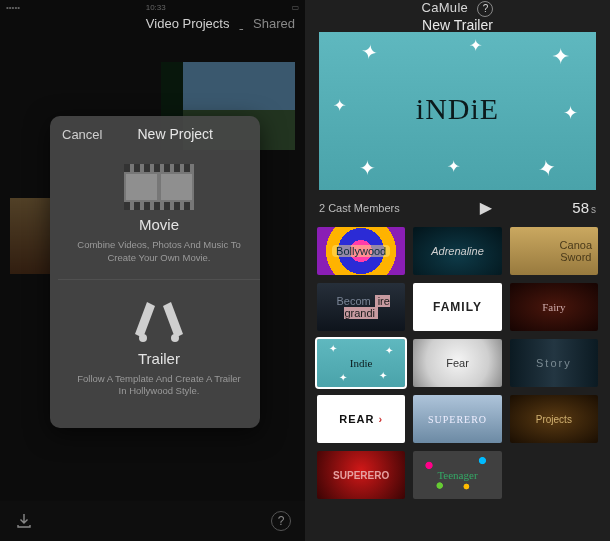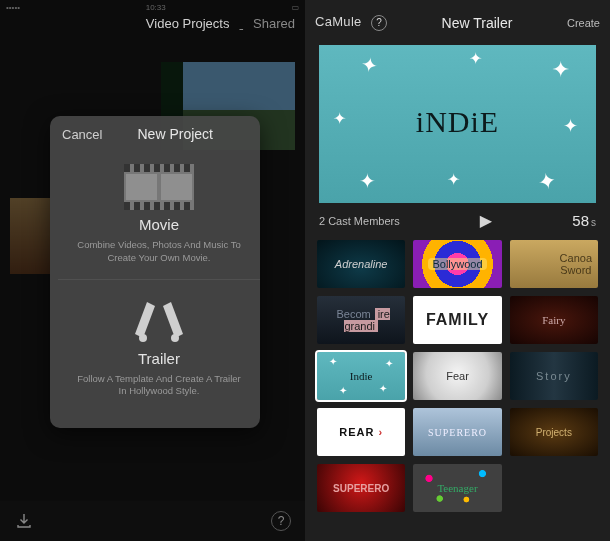--- a/index.html
+++ b/index.html
@@ -60,22 +60,22 @@
   .spot-icon svg { width:100%; height:100%; }
 
   .bottom-bar { position:absolute; bottom:0; left:0; right:0; height:40px;
     display:flex; align-items:center; justify-content:space-between;
     padding:0 14px; background:#0e0e0e; }
   .dl-icon, .help-icon { width:20px; height:20px; display:flex; align-items:center; justify-content:center;
     color:#888; border:1px solid #555; border-radius:50%; font-size:12px; }
   .dl-icon { border:none; }
 
   
-  .r-head { height:45px; display:flex; align-items:center; justify-content:space-between;
-    padding:0 10px; font-size:12px; color:#d6d6d6; }
+  .r-head { height:32px; display:flex; align-items:center; justify-content:space-between;
+    padding:0 10px; font-size:12px; color:#d6d6d6;flex-direction:column; }
   .r-head .brand { font-size:13px; letter-spacing:.3px; }
   .r-head .brand .mule { font-weight:300; }
   .r-head .q { width:16px; height:16px; border:1px solid #888; border-radius:50%;
     display:inline-flex; align-items:center; justify-content:center; font-size:10px; margin-left:6px;}
   .r-head .title { font-size:14px; color:#e8e8e8; }
   .r-head .create { font-size:11px; color:#bbb; }
 
   .preview { margin:0 14px; width:277px; height:158px; position:relative;
     background: linear-gradient(#5fb8bf,#4aa3aa); overflow:hidden; }
   .preview .indie-word { position:absolute; top:50%; left:50%; transform:translate(-50%,-56%);
@@ -105,21 +105,21 @@
   .tpl.sel { outline:2px solid #fff; outline-offset:0; }
   .tpl span { position:relative; z-index:1; padding:0 4px; }
 
   .t-adren  { background:radial-gradient(ellipse at 50% 60%,#0e3a48,#02141a); font-style:italic;}
   .t-bolly  { background:radial-gradient(circle at 50% 50%,#ff3caa 0 22%,#2b2bd6 22% 46%,#ffb300 46% 70%,#8a1eb5 70%); color:#081; }
   .t-bolly span{color:#0a2a3a;background:rgba(255,230,120,.5);border-radius:4px;}
   .t-canoa  { background:linear-gradient(#caa860,#987a3e); color:#4a3a1a; padding-left:44px;}
   .t-become { background:linear-gradient(#262f3a,#0e141c); }
   .t-become span{color:#7a8596;} 
   .t-become .hl{background:#c79aa0;color:#1a1a1a;padding:0 3px;}
-  .t-family { background:#fff; color:#222; font-weight:700; letter-spacing:1px; font-size:16px;}
+  .t-family { background:#fff; color:#222; font-weight:700; letter-spacing:1px; font-size:12px;}
   .t-fairy  { background:radial-gradient(ellipse at 50% 50%,#4a160c,#160402); color:#caa; font-family:Georgia,serif;}
   .t-indie  { background:linear-gradient(#5fb8bf,#4aa3aa); color:#0c1a1c; font-family:"Comic Sans MS",cursive;}
   .t-indie .mini-star{position:absolute;color:#fff;font-size:10px;}
   .t-indie .mini-star.a{top:4px;left:8px}.t-indie .mini-star.b{top:6px;right:8px}
   .t-indie .mini-star.c{bottom:4px;left:18px}.t-indie .mini-star.d{bottom:6px;right:14px}
   .t-fear   { background:radial-gradient(circle at 50% 45%,#f4f4f4,#cfcfcf 60%,#8a8a8a); color:#333;}
   .t-story  { background:linear-gradient(90deg,#0b1a22,#233642,#0b1a22); color:#7a8a92; letter-spacing:2px;}
   .t-rear   { background:#fff; color:#111; font-weight:700; letter-spacing:1px;}
   .t-rear span::after{content:" ›"; color:#c33; font-weight:900;}
   .t-roman  { background:linear-gradient(#aec4da,#6c8aa4); color:#eef; font-family:Georgia,serif; font-size:10px; letter-spacing:1px;}
@@ -214,25 +214,25 @@
 
     <div class="meta-row">
       <span>2 Cast Members</span>
       <span class="play">▶</span>
       <span class="dur">
         <span class="num">58</span><span class="unit">s</span>
       </span>
     </div>
 
     <div class="grid">
+      <div class="tpl t-bolly">
+          <span>Bollywood</span>
+        </div>
       <div class="tpl t-adren">
           <span>Adrenaline</span>
-        </div>
-      <div class="tpl t-bolly">
-          <span>Bollywood</span>
         </div>
       <div class="tpl t-canoa">
           <span>Canoa Sword</span>
         </div>
 
       <div class="tpl t-become">
           <span><span>Becom</span><span class="hl">ire grandi</span></span>
         </div>
       <div class="tpl t-family">
           <span>FAMILY</span>

